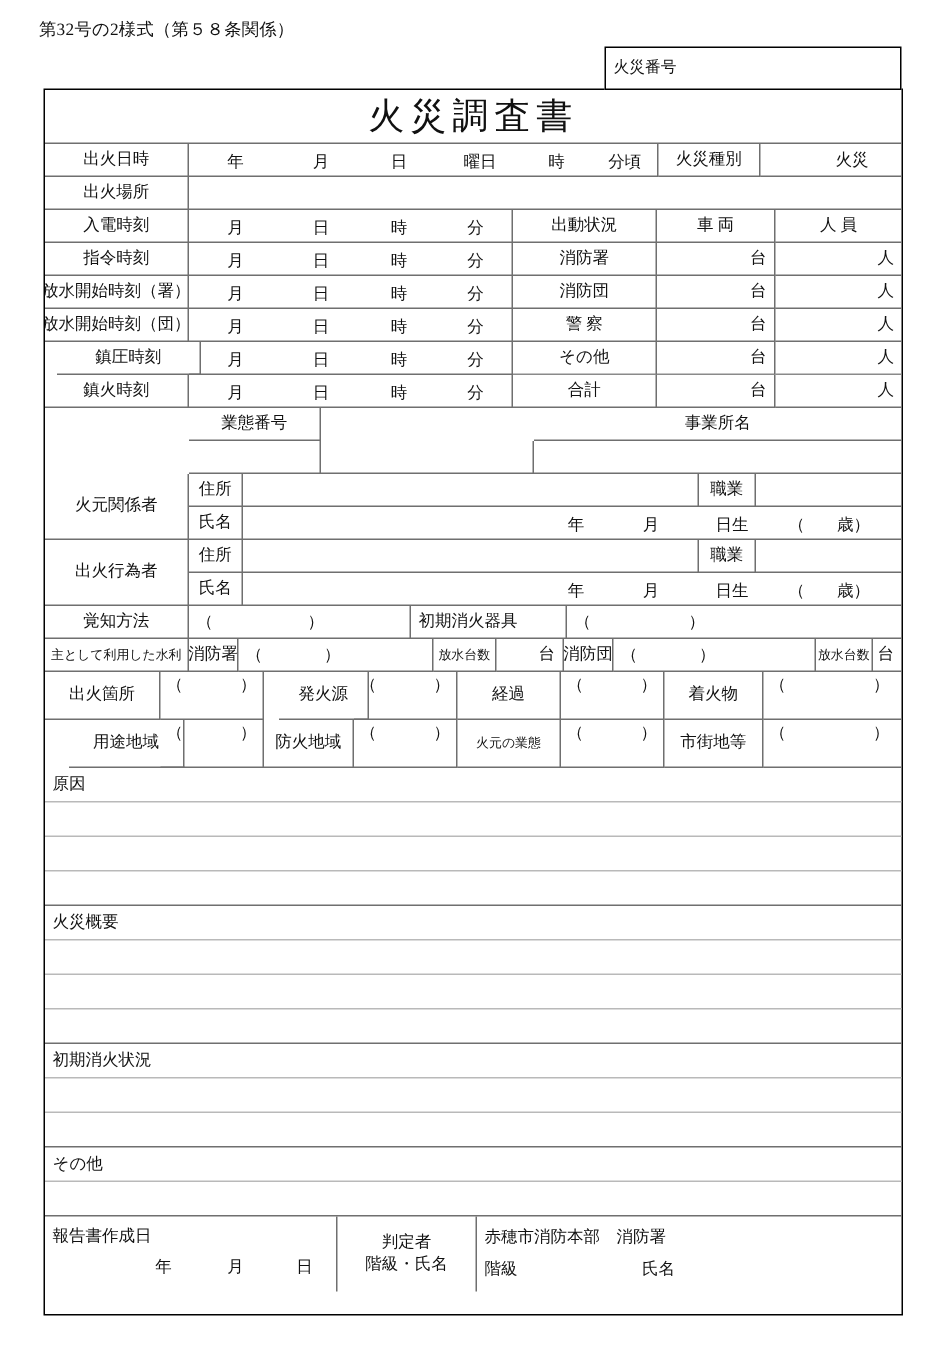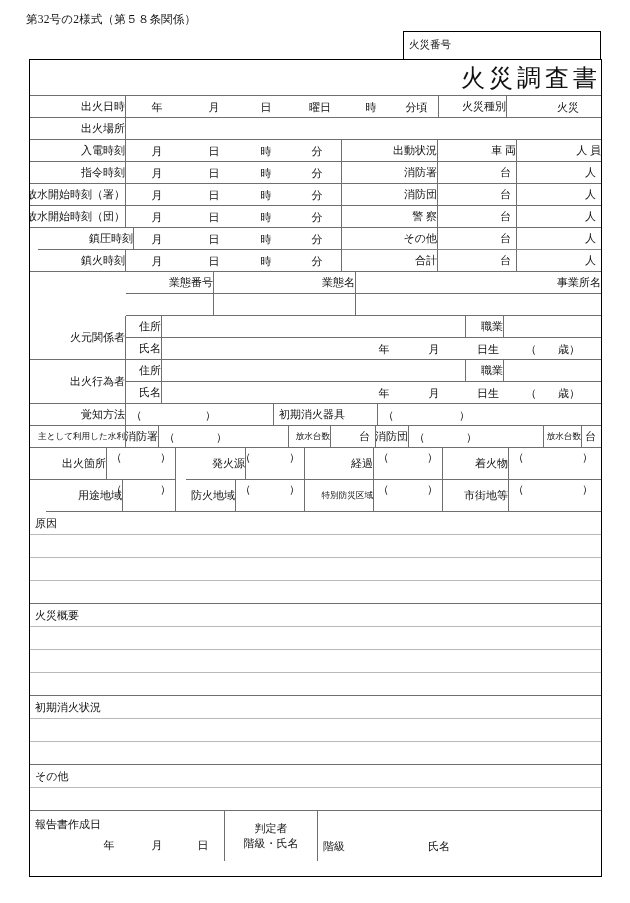--- a/index.html
+++ b/index.html
@@ -62,21 +62,21 @@
     font-size: 11px;
     line-height: 1;
     white-space: nowrap;
     overflow: hidden;
   }
   .bb { border-bottom: 0.9px solid #6f6f6f; }
   .br { border-right: 0.9px solid #6f6f6f; }
   .bb-d { border-bottom: 0.9px solid #8a8a8a; }
   .bb-hair { border-bottom: 0.8px solid #b9b9b9; }
 
-  .ctr { display: flex; align-items: center; justify-content: flex-end; }
+  .ctr { display: flex; align-items: center; justify-content: center; }
   .lft { display: flex; align-items: center; justify-content: flex-start; padding-left: 5px; }
   .rgt { display: flex; align-items: center; justify-content: flex-end; padding-right: 5px; }
 
   .title {
     font-size: 24px;
     letter-spacing: 4px;
     text-align: center;
   }
 
   .tiny { font-size: 8.6px; }
@@ -197,21 +197,20 @@
       <span style="width:62px">月</span>
       <span style="width:52px">日</span>
       <span style="width:52px">時</span>
       <span style="width:50px">分</span>
     </div>
     <div class="c ctr bb br" style="left:312px;top:190px;width:96px;height:22px;">合計</div>
     <div class="c rgt bb br" style="left:408px;top:190px;width:79px;height:22px;">台</div>
     <div class="c rgt bb" style="left:487px;top:190px;width:84px;height:22px;">人</div>
 
     <div class="c ctr bb br" style="left:96px;top:212px;width:88px;height:22px;">業態番号</div>
-    <div class="c ctr bb br" style="left:184px;top:212px;width:142px;height:22px;">業態名</div>
     <div class="c ctr bb" style="left:326px;top:212px;width:245px;height:22px;">事業所名</div>
     <div class="c bb br" style="left:96px;top:234px;width:88px;height:22px;"></div>
     <div class="c bb br" style="left:184px;top:234px;width:142px;height:22px;"></div>
     <div class="c bb" style="left:326px;top:234px;width:245px;height:22px;"></div>
 
     <div class="c ctr bb br" style="left:0;top:256px;width:96px;height:44px;">火元関係者</div>
     <div class="c ctr bb br" style="left:96px;top:256px;width:36px;height:22px;">住所</div>
     <div class="c bb br" style="left:132px;top:256px;width:304px;height:22px;"></div>
     <div class="c ctr bb br" style="left:436px;top:256px;width:38px;height:22px;">職業</div>
     <div class="c bb" style="left:474px;top:256px;width:97px;height:22px;"></div>
@@ -288,21 +287,21 @@
     <div class="c ctr bb br" style="left:16px;top:420px;width:77px;height:32px;">用途地域</div>
     <div class="c bb br" style="left:77px;top:420px;width:69px;height:32px;"></div>
     <div class="c" style="left:81px;top:424px;font-size:11px;">（</div>
     <div class="c" style="left:130px;top:424px;font-size:11px;">）</div>
 
     <div class="c ctr bb br" style="left:146px;top:420px;width:60px;height:32px;">防火地域</div>
     <div class="c bb br" style="left:206px;top:420px;width:69px;height:32px;"></div>
     <div class="c" style="left:210px;top:424px;font-size:11px;">（</div>
     <div class="c" style="left:259px;top:424px;font-size:11px;">）</div>
 
-    <div class="c ctr bb br tiny" style="left:275px;top:420px;width:69px;height:32px;">特別防災区域</div>
+    <div class="c ctr bb br tiny" style="left:275px;top:420px;width:69px;height:32px;">火元の業態</div>
     <div class="c bb br" style="left:344px;top:420px;width:69px;height:32px;"></div>
     <div class="c" style="left:348px;top:424px;font-size:11px;">（</div>
     <div class="c" style="left:397px;top:424px;font-size:11px;">）</div>
 
     <div class="c ctr bb br" style="left:413px;top:420px;width:66px;height:32px;">市街地等</div>
     <div class="c bb" style="left:479px;top:420px;width:92px;height:32px;"></div>
     <div class="c" style="left:483px;top:424px;font-size:11px;">（</div>
     <div class="c" style="left:552px;top:424px;font-size:11px;">）</div>
 
     <div class="c lft bb-hair" style="left:0;top:452px;width:571px;height:23px;">原因</div>
@@ -330,18 +329,19 @@
         <span style="width:44px">日</span>
       </div>
     </div>
 
     <div class="c twoline br" style="left:195px;top:751px;width:93px;height:50px;">
       <span>判定者</span>
       <span>階級・氏名</span>
     </div>
 
     <div class="c" style="left:288px;top:751px;width:283px;height:50px;">
+      <div class="c lft" style="left:0;top:5px;width:283px;height:18px;">赤穂市消防本部　消防署</div>
       <div class="c lft" style="left:0;top:26px;width:60px;height:18px;">階級</div>
       <div class="c lft" style="left:105px;top:26px;width:60px;height:18px;">氏名</div>
     </div>
 
   </div>
 </div>
 
 </body></html>

